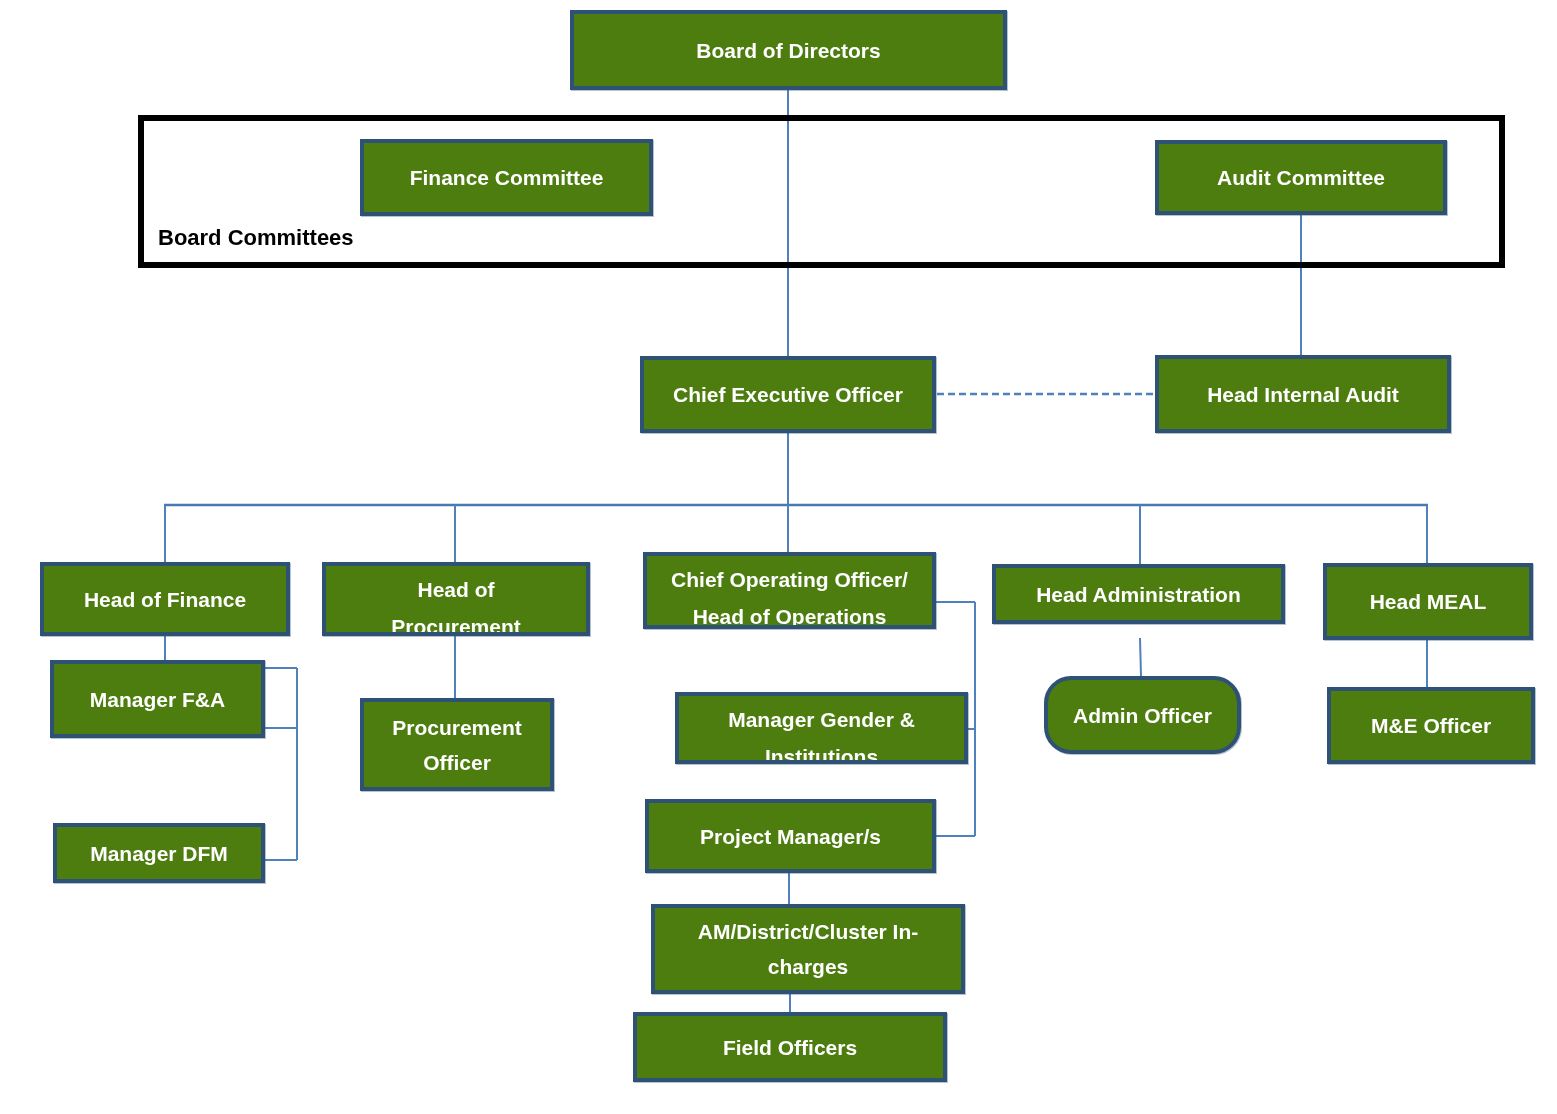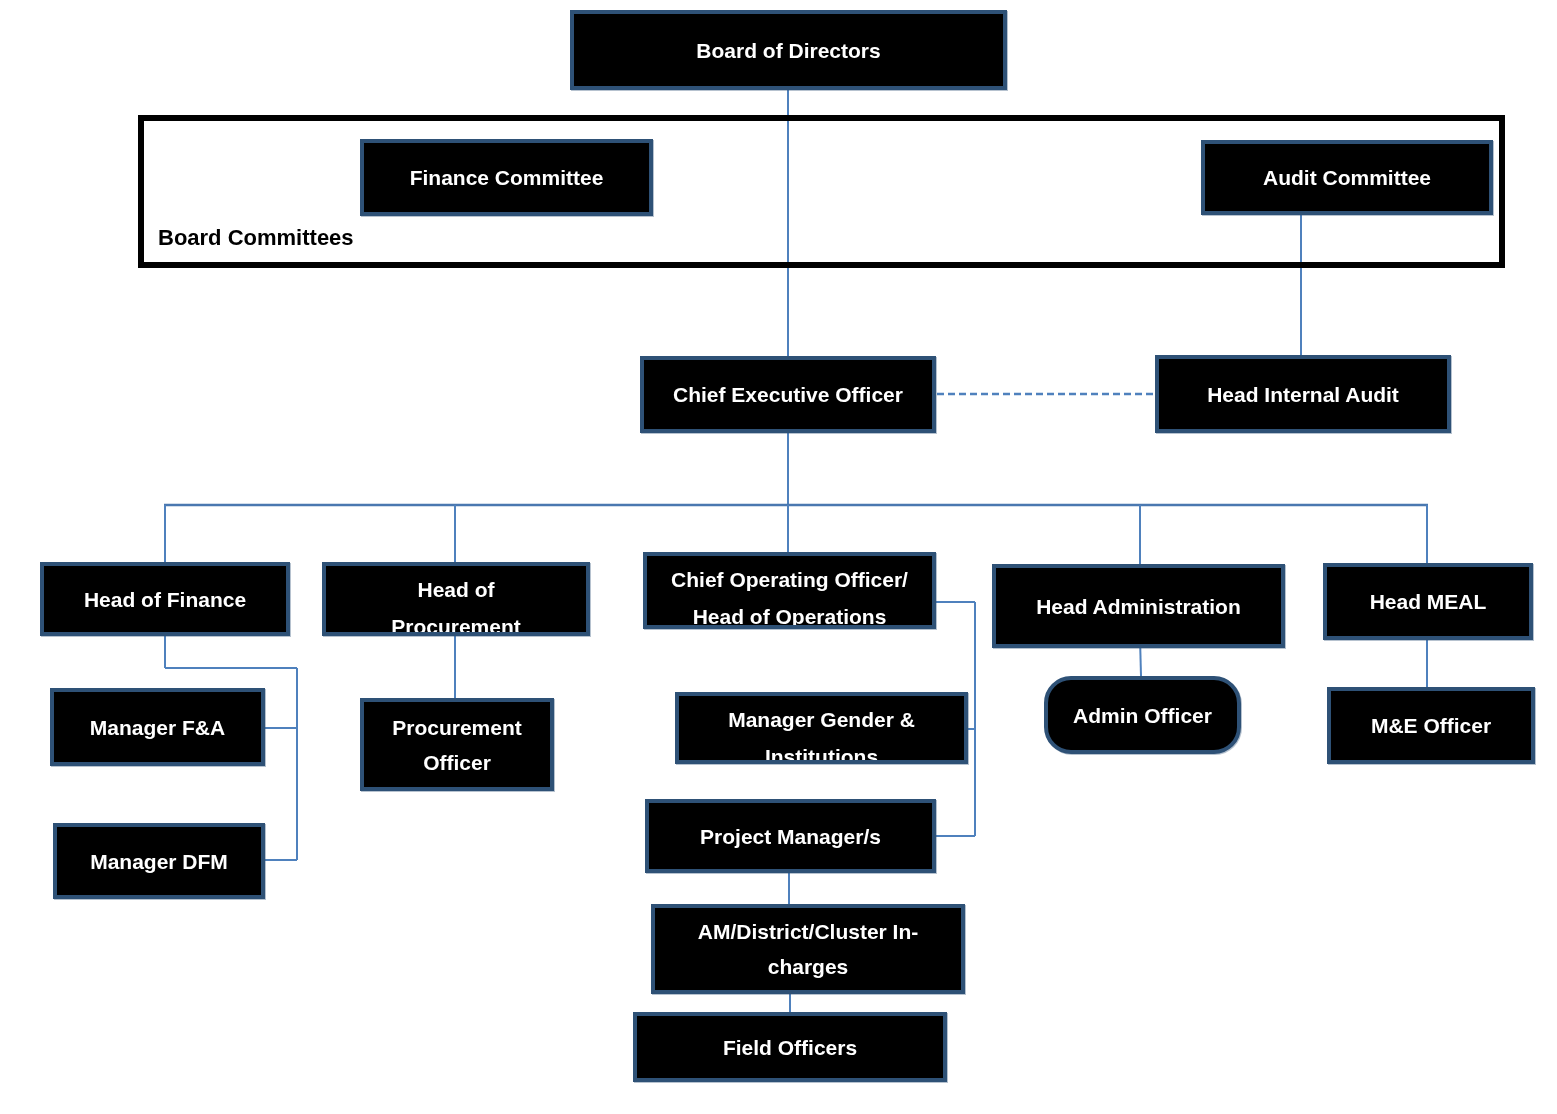--- a/index.html
+++ b/index.html
@@ -23,51 +23,51 @@
     padding-left:24px;
   }
   #committees-label{
     position:absolute;left:14px;top:104px;
     font-size:22px;font-weight:700;color:#000000;
     white-space:nowrap;
   }
   .node{
     position:absolute;z-index:3;
     box-sizing:border-box;
-    background:#000000;
+    background:#4d7c0f;
     border:4px solid #2e5176;
     color:#ffffff;
     font-weight:700;
     font-size:21px;
     text-align:center;
     white-space:pre-line;
     overflow:hidden;
     display:flex;align-items:center;justify-content:center;
     line-height:35px;
     box-shadow:1px 1px 0 rgba(46,81,118,0.35);
   }
   .two-clip{
     display:block;
     padding-top:5px;
     line-height:37px;
   }
   
   #n-bod{left:570px;top:10px;width:437px;height:80px;}
   #n-finance-committee{left:360px;top:139px;width:293px;height:77px;}
   #n-hr-committee{left:833px;top:142px;width:290px;height:73px;}
-  #n-audit-committee{left:1201px;top:140px;width:292px;height:75px;}
+  #n-audit-committee{left:1155px;top:140px;width:292px;height:75px;}
   #n-ceo{left:640px;top:356px;width:296px;height:77px;}
   #n-hia{left:1155px;top:355px;width:296px;height:78px;text-align:right;}
   #n-head-finance{left:40px;top:562px;width:250px;height:74px;}
   #n-head-procurement{left:322px;top:562px;width:268px;height:74px;}
   #n-coo{left:643px;top:552px;width:293px;height:77px;}
-  #n-head-admin{left:992px;top:564px;width:293px;height:84px;}
+  #n-head-admin{left:992px;top:564px;width:293px;height:60px;}
   #n-head-meal{left:1323px;top:563px;width:210px;height:77px;}
-  #n-manager-fa{left:50px;top:688px;width:215px;height:78px;}
-  #n-manager-dfm{left:53px;top:823px;width:212px;height:76px;}
+  #n-manager-fa{left:50px;top:660px;width:215px;height:78px;}
+  #n-manager-dfm{left:53px;top:823px;width:212px;height:60px;}
   #n-procurement-officer{left:360px;top:698px;width:194px;height:93px;}
   #n-manager-gender{left:640px;top:692px;width:293px;height:72px;margin-left:35px;}
   #n-project-managers{left:645px;top:799px;width:291px;height:74px;}
   #n-am-district{left:633px;top:904px;width:314px;height:90px;margin-left:18px;}
   #n-field-officers{left:633px;top:1012px;width:314px;height:70px;}
   #n-admin-officer{left:1044px;top:676px;width:197px;height:78px;border-radius:27px;}
   #n-me-officer{left:1327px;top:687px;width:208px;height:77px;}
 </style>
 </head>
 <body>

